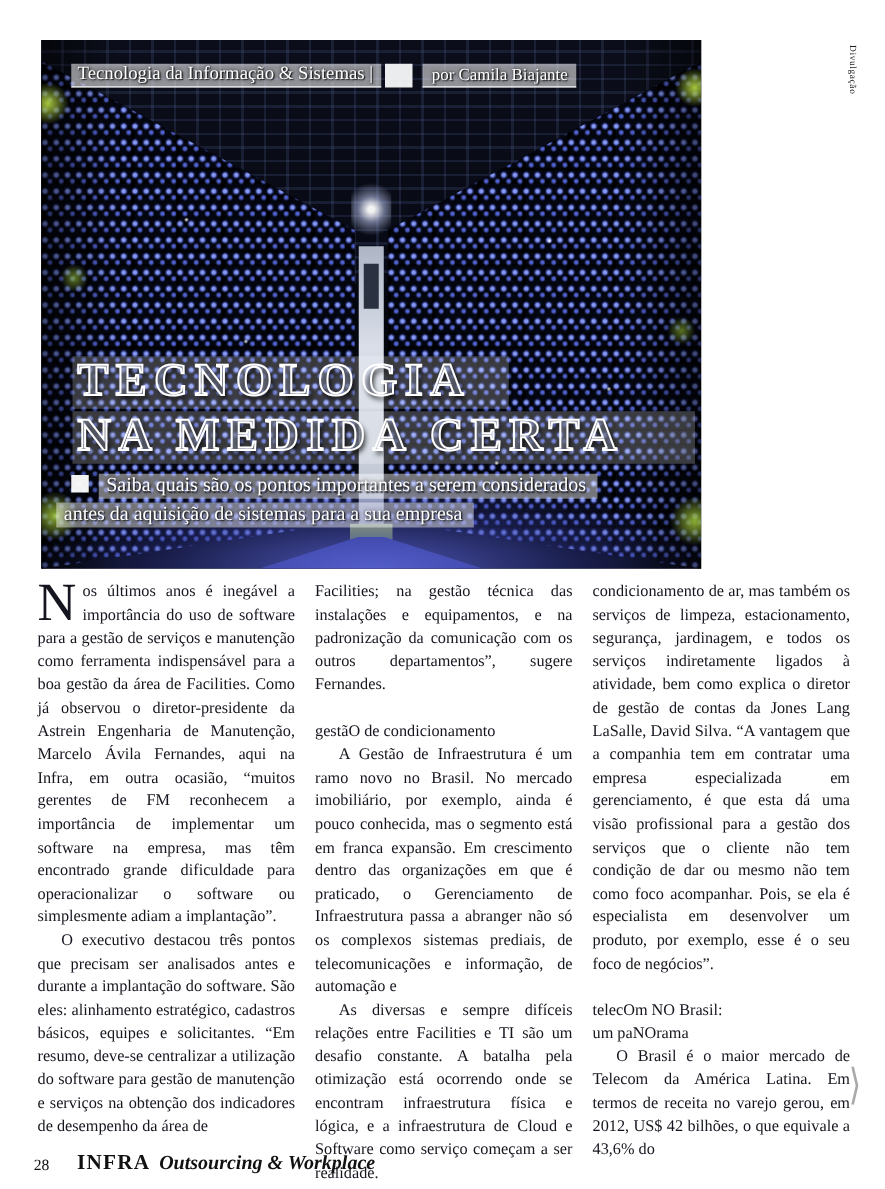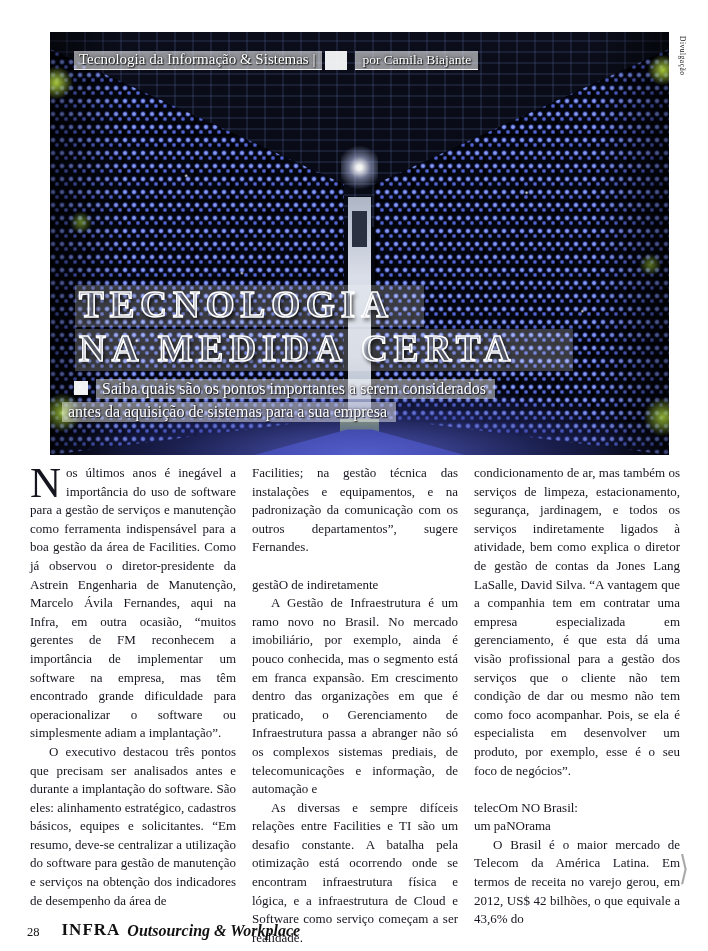--- a/index.html
+++ b/index.html
@@ -2,21 +2,21 @@
 <html lang="pt"><head>
 <meta charset="utf-8">
 <style>
   * { margin:0; padding:0; box-sizing:border-box; }
   html,body { background:#ffffff; }
   body { width:708px; height:951px; position:relative; font-family:"Liberation Serif", serif; }
 
   .page { position:absolute; inset:0; background:#fff; overflow:hidden; }
 
   
-  .hero { position:absolute; left:50px; top:32px; width:619px; height:423px;
+  .hero { position:absolute; left:33px; top:32px; width:528px; height:423px;
           background:#05070f; overflow:hidden; }
 
   .ceiling { position:absolute; left:0; top:0; width:100%; height:46%;
     background:
       repeating-linear-gradient(90deg, transparent 0 16px, rgba(90,105,160,0.20) 16px 18px),
       repeating-linear-gradient(0deg, transparent 0 9px, rgba(80,95,150,0.22) 9px 11px),
       linear-gradient(180deg, #0b0e1a 0%, #070a14 100%); }
 
   .rack { position:absolute; top:0; bottom:0; width:47.5%;
     background-color:#04060f;
@@ -156,21 +156,21 @@
 
   <div class="columns">
 
     <div class="col">
       <p><span class="dropcap">N</span><span>os últimos anos é inegável a importância do uso de software para a gestão de serviços e manutenção como ferramenta indispensável para a boa gestão da área de Facilities. Como já observou o diretor-presidente da Astrein Engenharia de Manutenção, Marcelo Ávila Fernandes, aqui na Infra, em outra ocasião, “muitos gerentes de FM reconhecem a importância de implementar um software na empresa, mas têm encontrado grande dificuldade para operacionalizar o software ou simplesmente adiam a implantação”.</span></p>
       <p class="indent">O executivo destacou três pontos que precisam ser analisados antes e durante a implantação do software. São eles: alinhamento estratégico, cadastros básicos, equipes e solicitantes. “Em resumo, deve-se centralizar a utilização do software para gestão de manutenção e serviços na obtenção dos indicadores de desempenho da área de</p>
     </div>
 
     <div class="col">
       <p>Facilities; na gestão técnica das instalações e equipamentos, e na padronização da comunicação com os outros departamentos”, sugere Fernandes.</p>
-      <h3 class="colhead">gestãO de indiretamente</h3>
+      <h3 class="colhead">gestãO de condicionamento</h3>
       <p class="indent">A Gestão de Infraestrutura é um ramo novo no Brasil. No mercado imobiliário, por exemplo, ainda é pouco conhecida, mas o segmento está em franca expansão. Em crescimento dentro das organizações em que é praticado, o Gerenciamento de Infraestrutura passa a abranger não só os complexos sistemas prediais, de telecomunicações e informação, de automação e</p>
       <p class="indent">As diversas e sempre difíceis relações entre Facilities e TI são um desafio constante. A batalha pela otimização está ocorrendo onde se encontram infraestrutura física e lógica, e a infraestrutura de Cloud e Software como serviço começam a ser realidade.</p>
     </div>
 
     <div class="col">
       <p>condicionamento de ar, mas também os serviços de limpeza, estacionamento, segurança, jardinagem, e todos os serviços indiretamente ligados à atividade, bem como explica o diretor de gestão de contas da Jones Lang LaSalle, David Silva. “A vantagem que a companhia tem em contratar uma empresa especializada em gerenciamento, é que esta dá uma visão profissional para a gestão dos serviços que o cliente não tem condição de dar ou mesmo não tem como foco acompanhar. Pois, se ela é especialista em desenvolver um produto, por exemplo, esse é o seu foco de negócios”.</p>
       <h3 class="colhead">
         <span class="hline">telecOm NO Brasil:</span>
         <span class="hline">um paNOrama</span>
       </h3>

